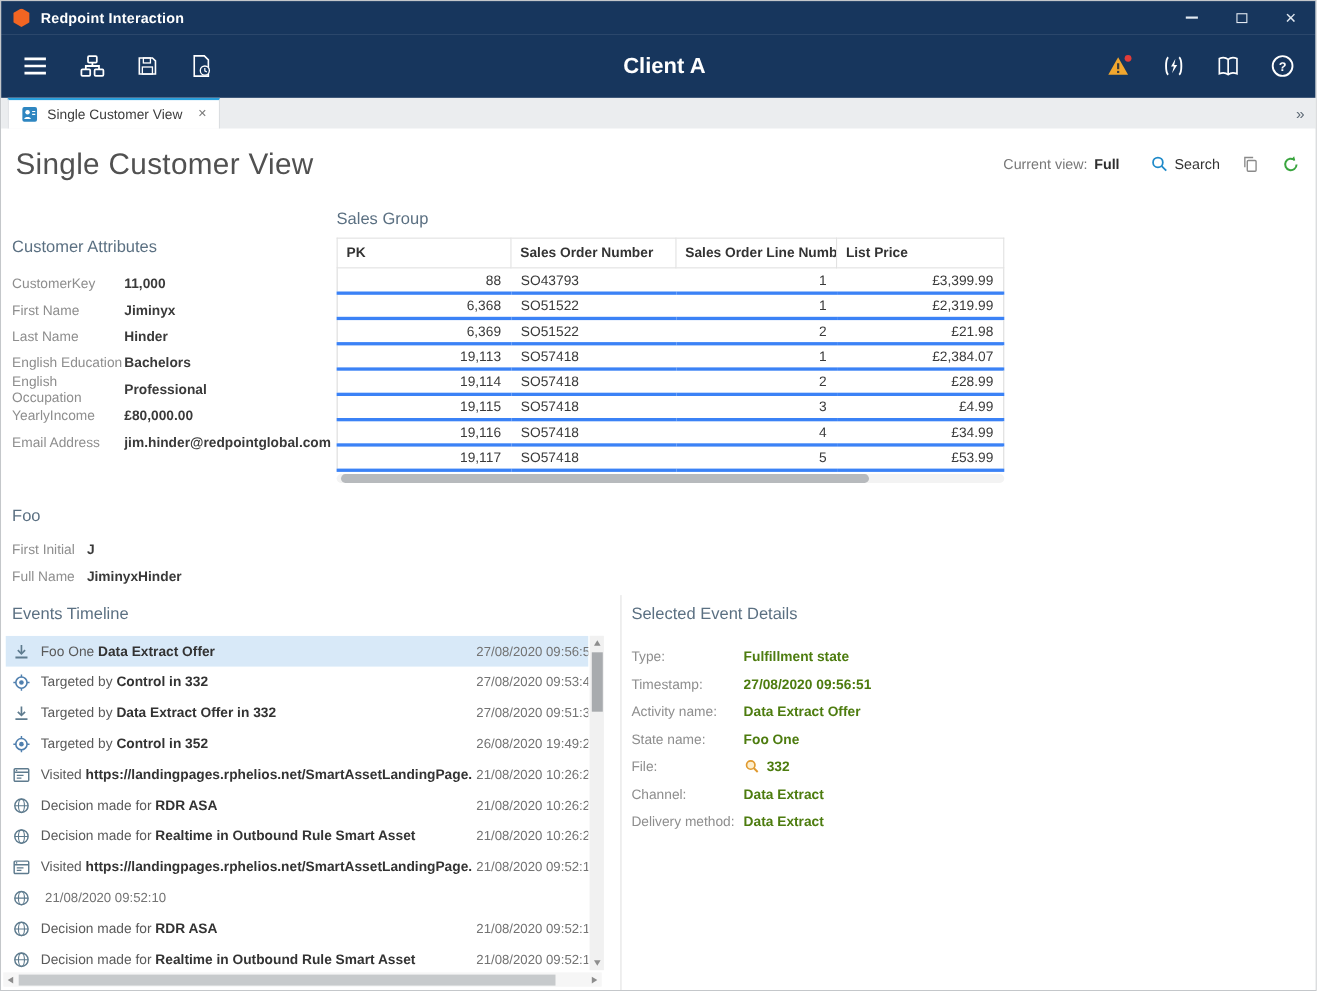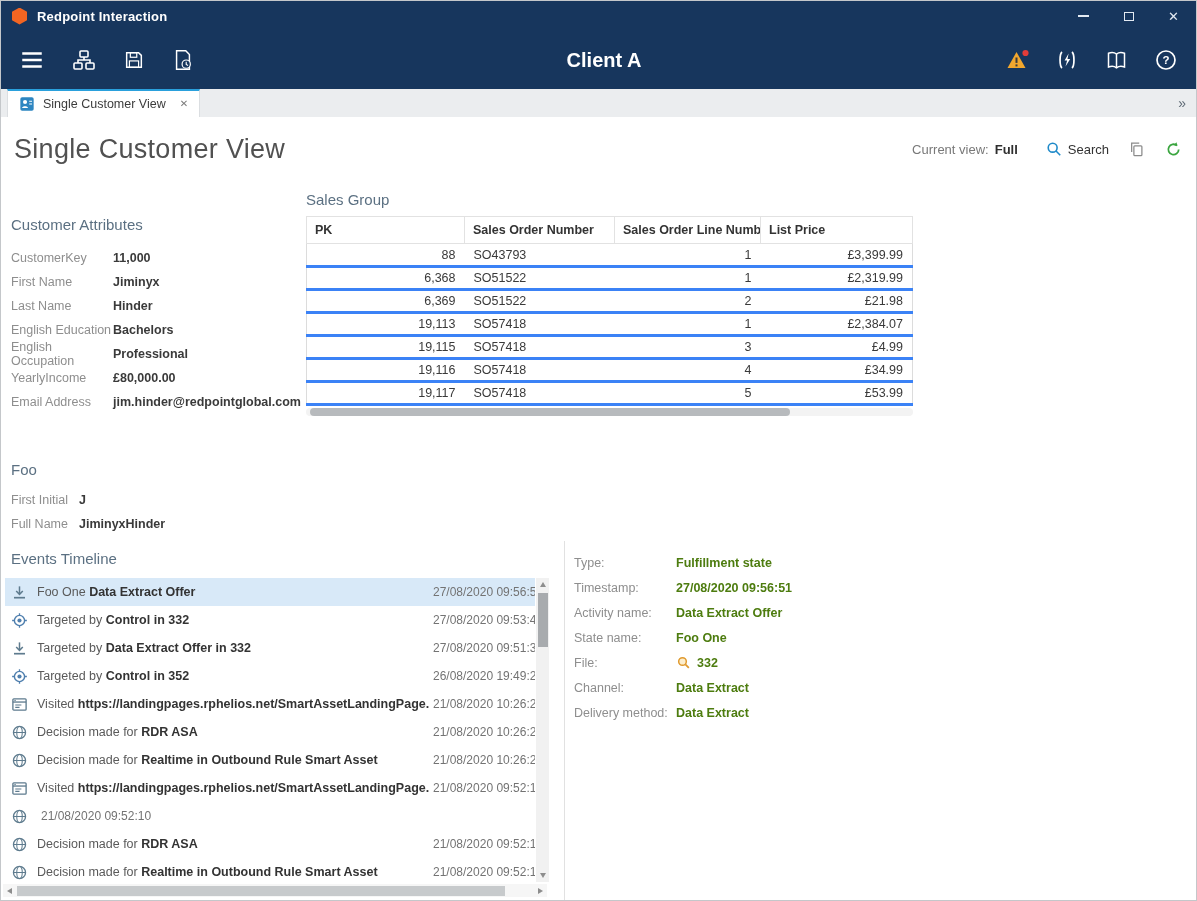--- a/index.html
+++ b/index.html
@@ -322,20 +322,26 @@
     <td class="num">6,369</td>
     <td>SO51522</td>
     <td class="num">2</td>
     <td class="num">£21.98</td>
   </tr>
             <tr>
     <td class="num">19,113</td>
     <td>SO57418</td>
     <td class="num">1</td>
     <td class="num">£2,384.07</td>
+  </tr>
+            <tr>
+    <td class="num">19,114</td>
+    <td>SO57418</td>
+    <td class="num">2</td>
+    <td class="num">£28.99</td>
   </tr>
             <tr>
     <td class="num">19,115</td>
     <td>SO57418</td>
     <td class="num">3</td>
     <td class="num">£4.99</td>
   </tr>
             <tr>
     <td class="num">19,116</td>
     <td>SO57418</td>
@@ -509,20 +515,21 @@
             <span class="tri-left"></span>
           </div>
         <div class="hs-thumb"></div>
         <div class="hs-btn right">
             <span class="tri-right"></span>
           </div>
       </div>
     </div>
 
     <div class="details-panel">
+      <h2 class="sec-title">Selected Event Details</h2>
       <div>
           <div class="detail-row">
     <span class="detail-label">Type:</span>
     <span class="detail-value">
               <span>Fulfillment state</span>
             </span>
   </div>
           <div class="detail-row">
     <span class="detail-label">Timestamp:</span>
     <span class="detail-value">

